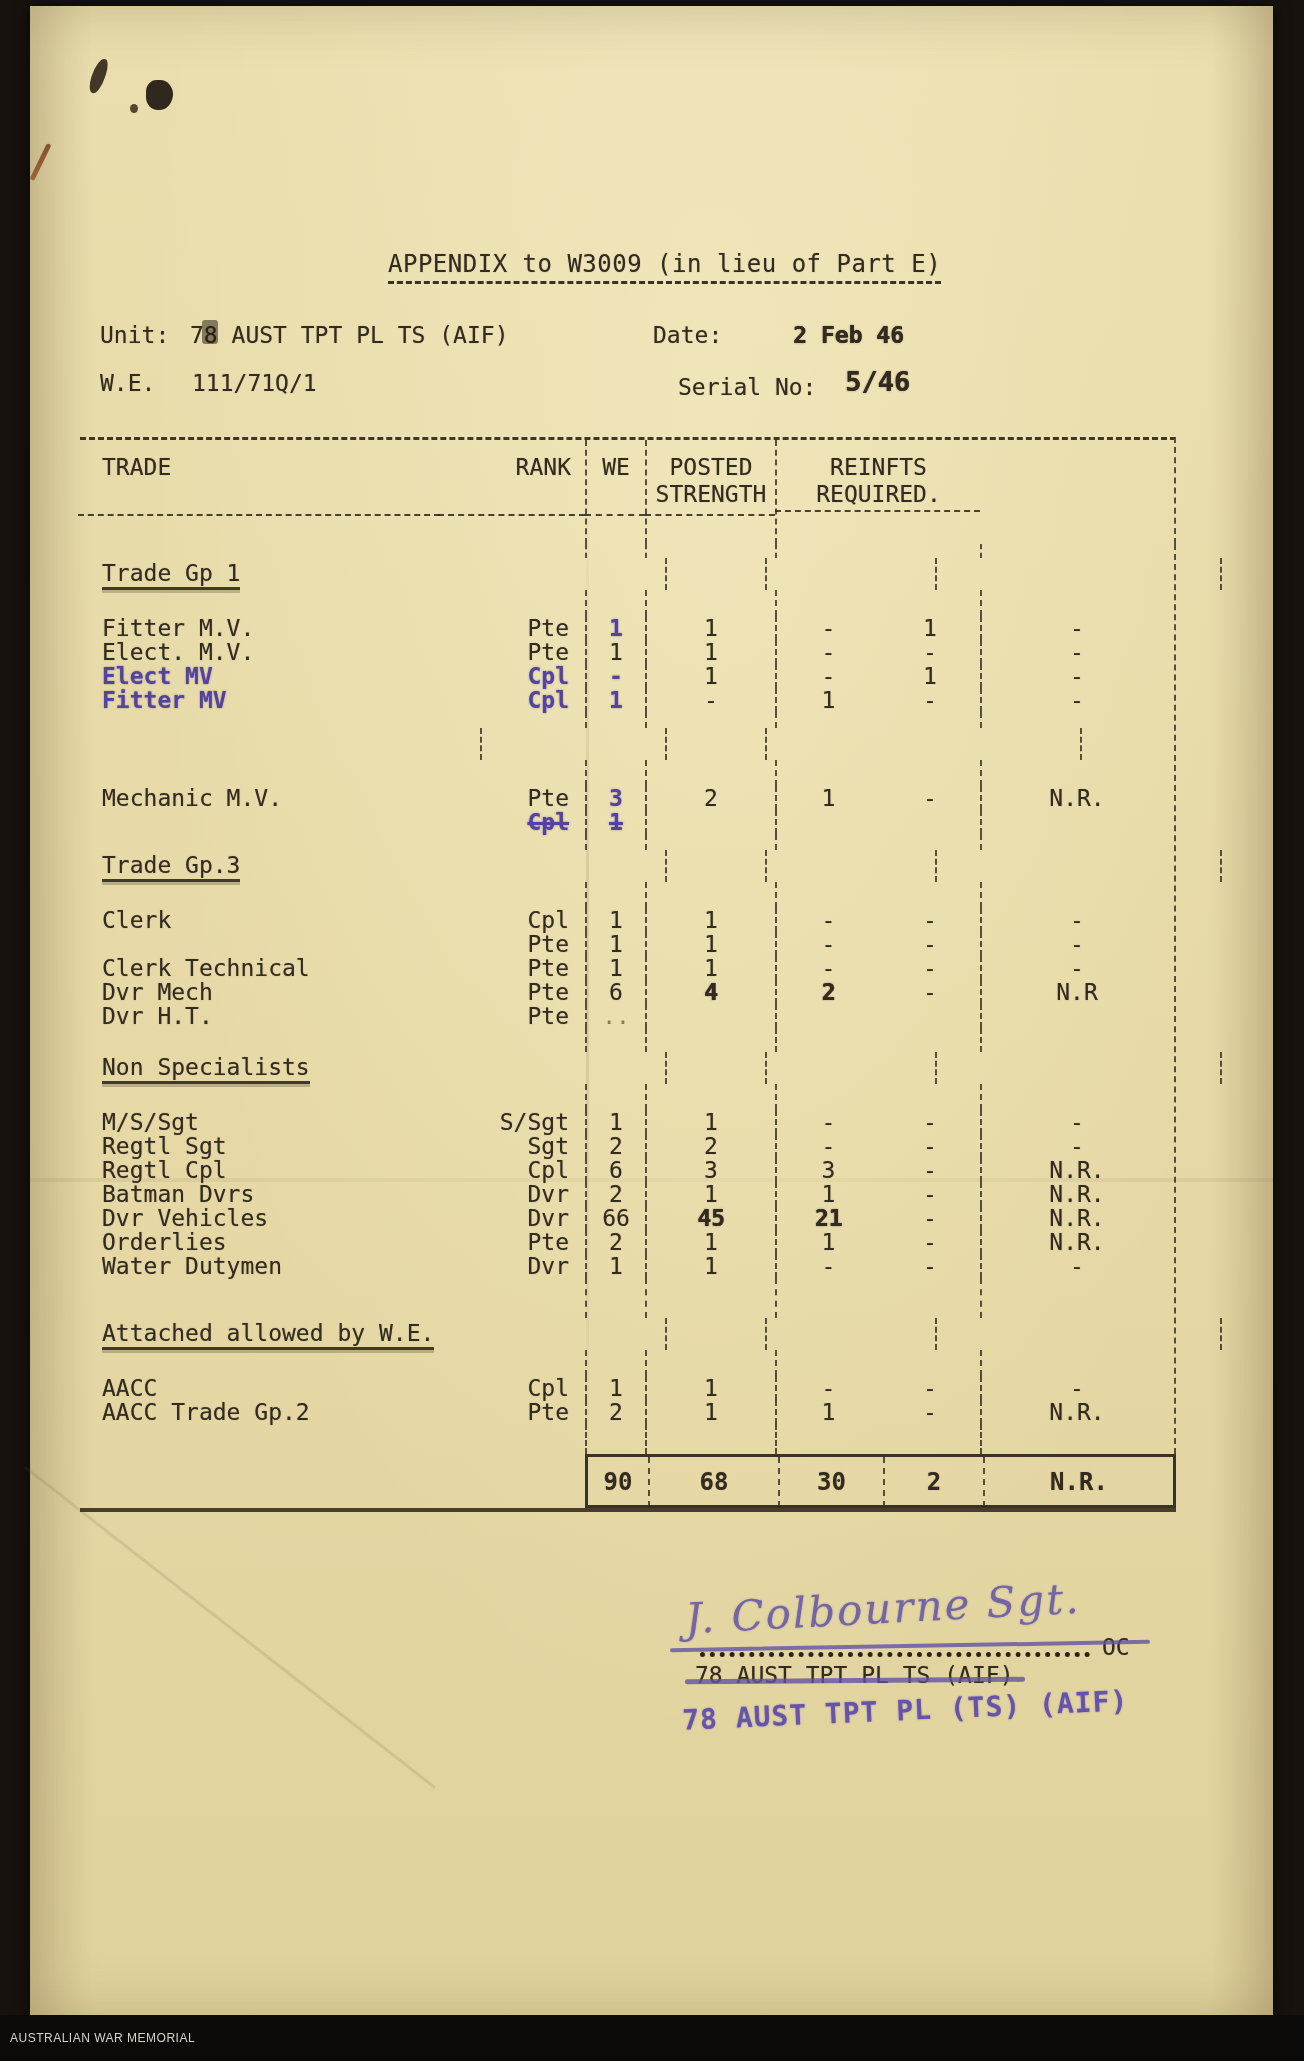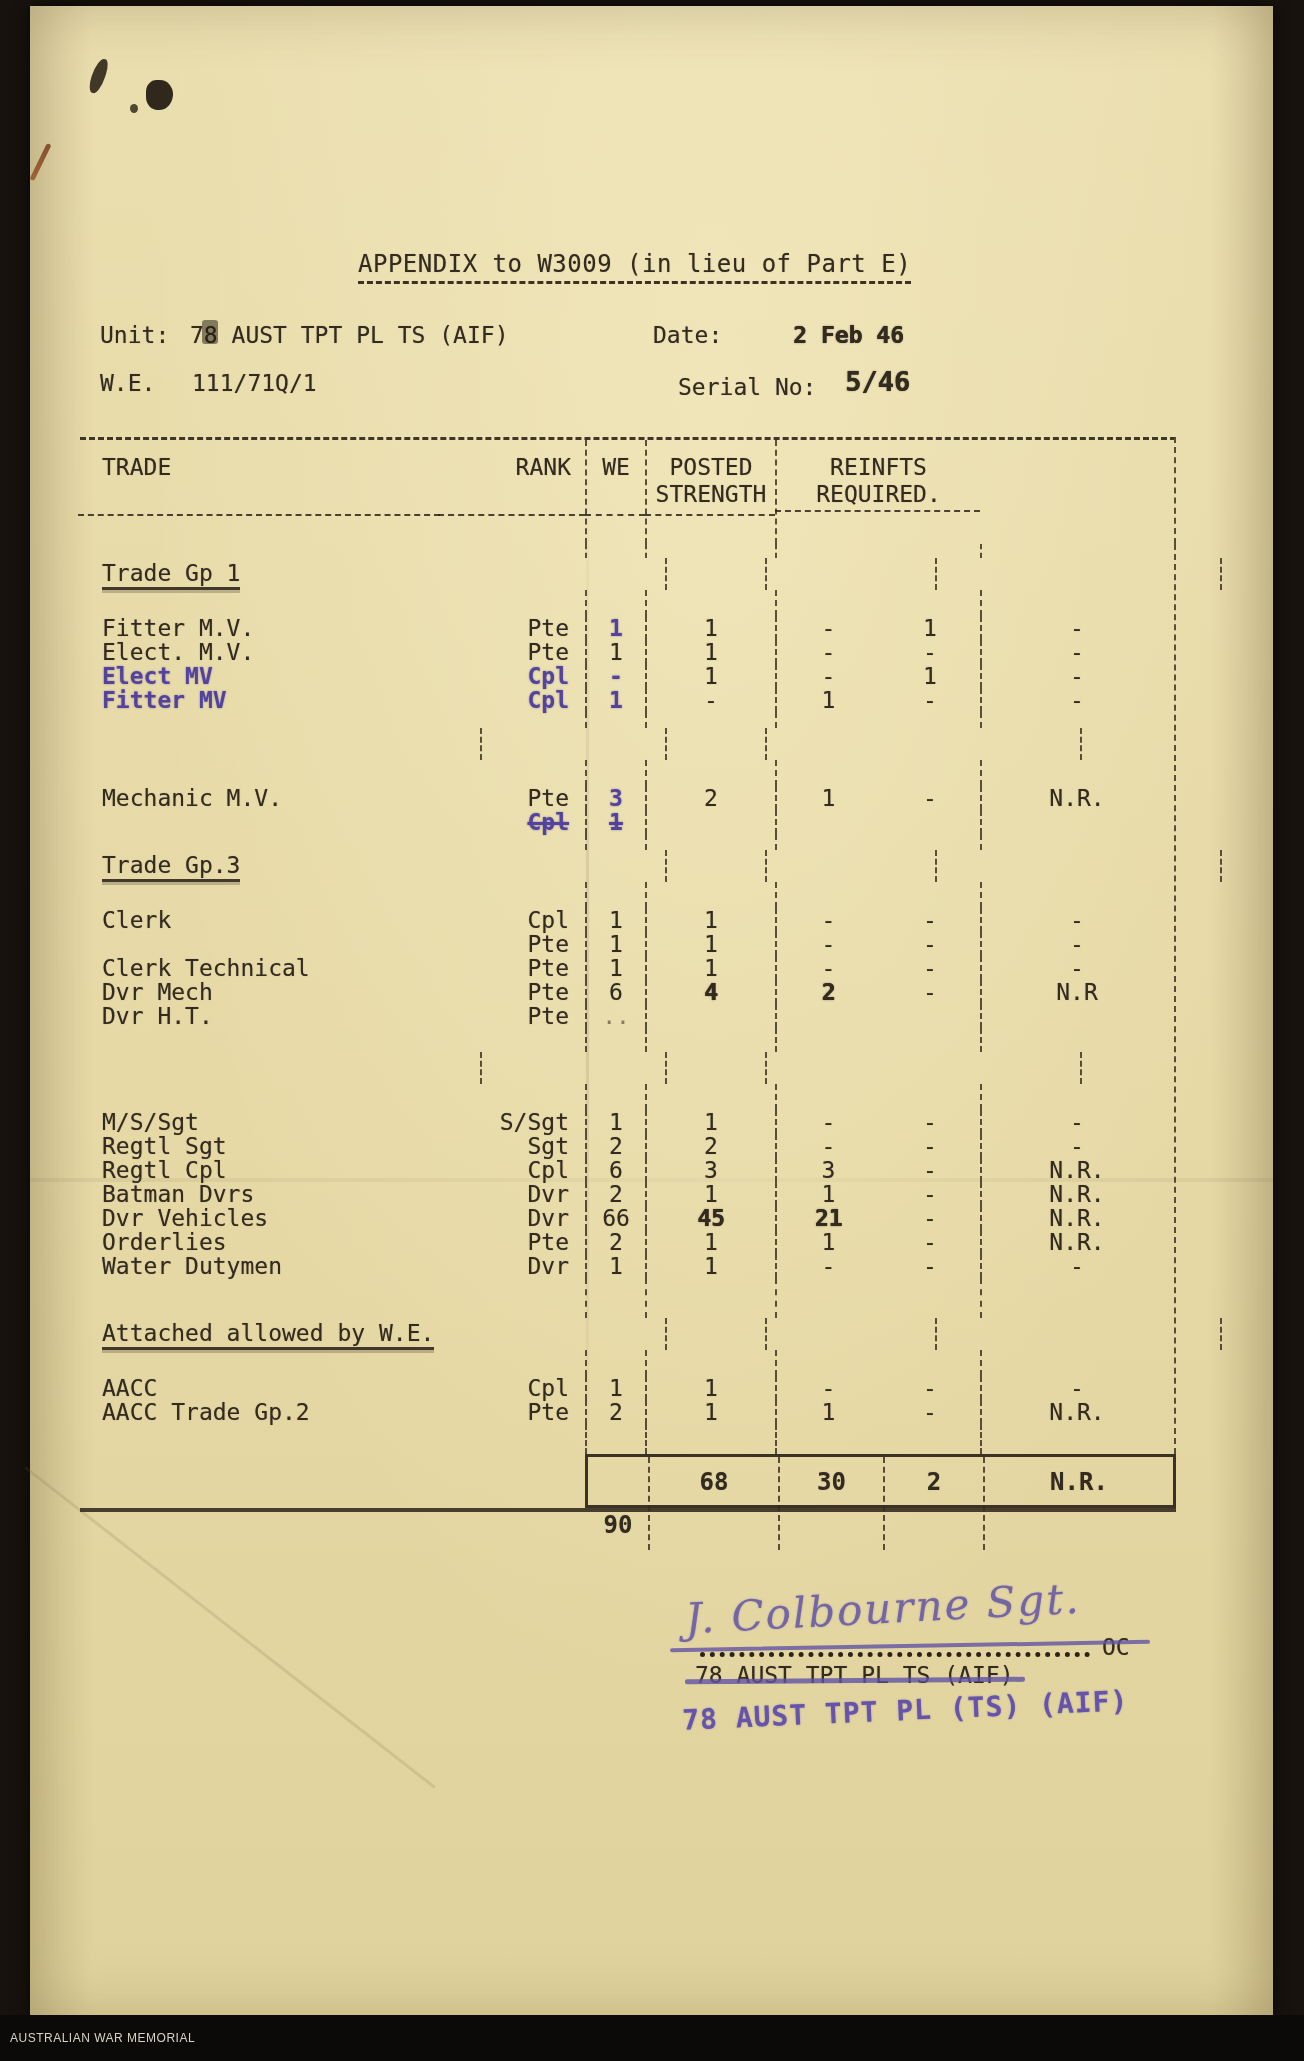--- a/index.html
+++ b/index.html
@@ -13,21 +13,21 @@
          box-shadow:inset 0 0 60px rgba(95,75,40,.28), 0 0 14px rgba(0,0,0,.7);}
   .abs{position:absolute;}
   .ink{color:#332a20;text-shadow:0 0 1px rgba(51,42,32,.38);}
   .hv{font-weight:bold;text-shadow:.6px 0 currentColor,0 0 2px rgba(40,30,20,.45);}
   .pk{color:#54439c;font-weight:bold;text-shadow:0 0 2px rgba(84,67,156,.6);}
   .st{text-decoration:line-through;text-decoration-thickness:3px;}
   .ft{color:rgba(51,42,31,.55);text-shadow:none;}
 
   
   #title{left:328px;top:244px;font-size:24px;letter-spacing:.5px;}
-  #title span{border-bottom:3px dashed #3b3125;padding-bottom:3px;}
+  #title span{border-bottom:3px dashed #3b3125;padding-bottom:3px;margin-left:30px;}
   .mrow{font-size:23px;}
 
   
   #tbl{left:50px;top:431px;width:1096px;border-bottom:4px solid rgba(44,35,25,.85);}
   .thead{display:grid;grid-template-columns:360px 145px 60px 130px 205px 192px;height:104px;
          border-top:3px dashed rgba(45,37,28,.9);border-right:2px dashed rgba(50,41,30,.8);}
   .hc{position:relative;font-size:23px;}
   .h2,.h3,.h4,.h5{border-left:2px dashed rgba(50,41,30,.8);}
   .h0,.h1,.h2,.h3,.h5{padding-top:14px;}
   .h0{padding-left:22px;}
@@ -53,21 +53,21 @@
   .c2,.c3,.c4,.c6{border-left:2px dashed rgba(50,41,30,.8);}
   .c0{padding-left:22px;}
   .c1{text-align:right;padding-right:16px;}
   .c2,.c3,.c4,.c5,.c6{text-align:center;}
   .shead{border-bottom:3px solid rgba(48,39,29,.9);box-shadow:0 3px 0 rgba(48,39,29,.25);padding-bottom:1px;}
 
   .totals{margin-left:505px;width:591px;box-sizing:border-box;display:grid;
           grid-template-columns:60px 130px 105px 100px 190px;height:54px;line-height:50px;
           border:3px solid rgba(40,32,23,.9);font-size:24px;font-weight:bold;text-align:center;}
   .tt{border-left:2px dashed rgba(50,41,30,.8);}
-  .tt:first-child{border-left:none;margin-top:43px;}
+  .tt:first-child{border-left:none;}
 
   
   #sig-script{left:655px;top:1578px;font-family:"DejaVu Serif","Liberation Serif",serif;
               font-style:italic;font-size:42px;letter-spacing:2px;color:#6152a5;
               transform:rotate(-3deg);opacity:.85;text-shadow:0 0 2px rgba(97,82,165,.5);}
   #sig-dots{left:670px;top:1622px;width:390px;height:24px;border-bottom:5px dotted #2b231a;}
   #sig-oc{left:1072px;top:1628px;font-size:23px;}
   #sig-typed{left:665px;top:1656px;font-size:23px;}
   #sig-stamp{left:652px;top:1688px;font-size:28px;font-weight:bold;color:#5b4aab;
              transform:rotate(-2.5deg);letter-spacing:1px;opacity:.92;text-shadow:0 0 2px rgba(91,74,171,.55);}
@@ -312,20 +312,21 @@
           <div class="trow sp" style="height: 24px;">
             <div class="cell c0"></div>
             <div class="cell c1"></div>
             <div class="cell c2"></div>
             <div class="cell c3"></div>
             <div class="cell c4"></div>
             <div class="cell c5"></div>
             <div class="cell c6"></div>
           </div>
           <div class="trow hd">
+            <div class="cell c0"><span class="shead">Non Specialists</span></div>
             <div class="cell c1"></div>
             <div class="cell c2"></div>
             <div class="cell c3"></div>
             <div class="cell c4"></div>
             <div class="cell c5"></div>
             <div class="cell c6"></div>
           </div>
           <div class="trow sp" style="height: 26px;">
             <div class="cell c0"></div>
             <div class="cell c1"></div>

